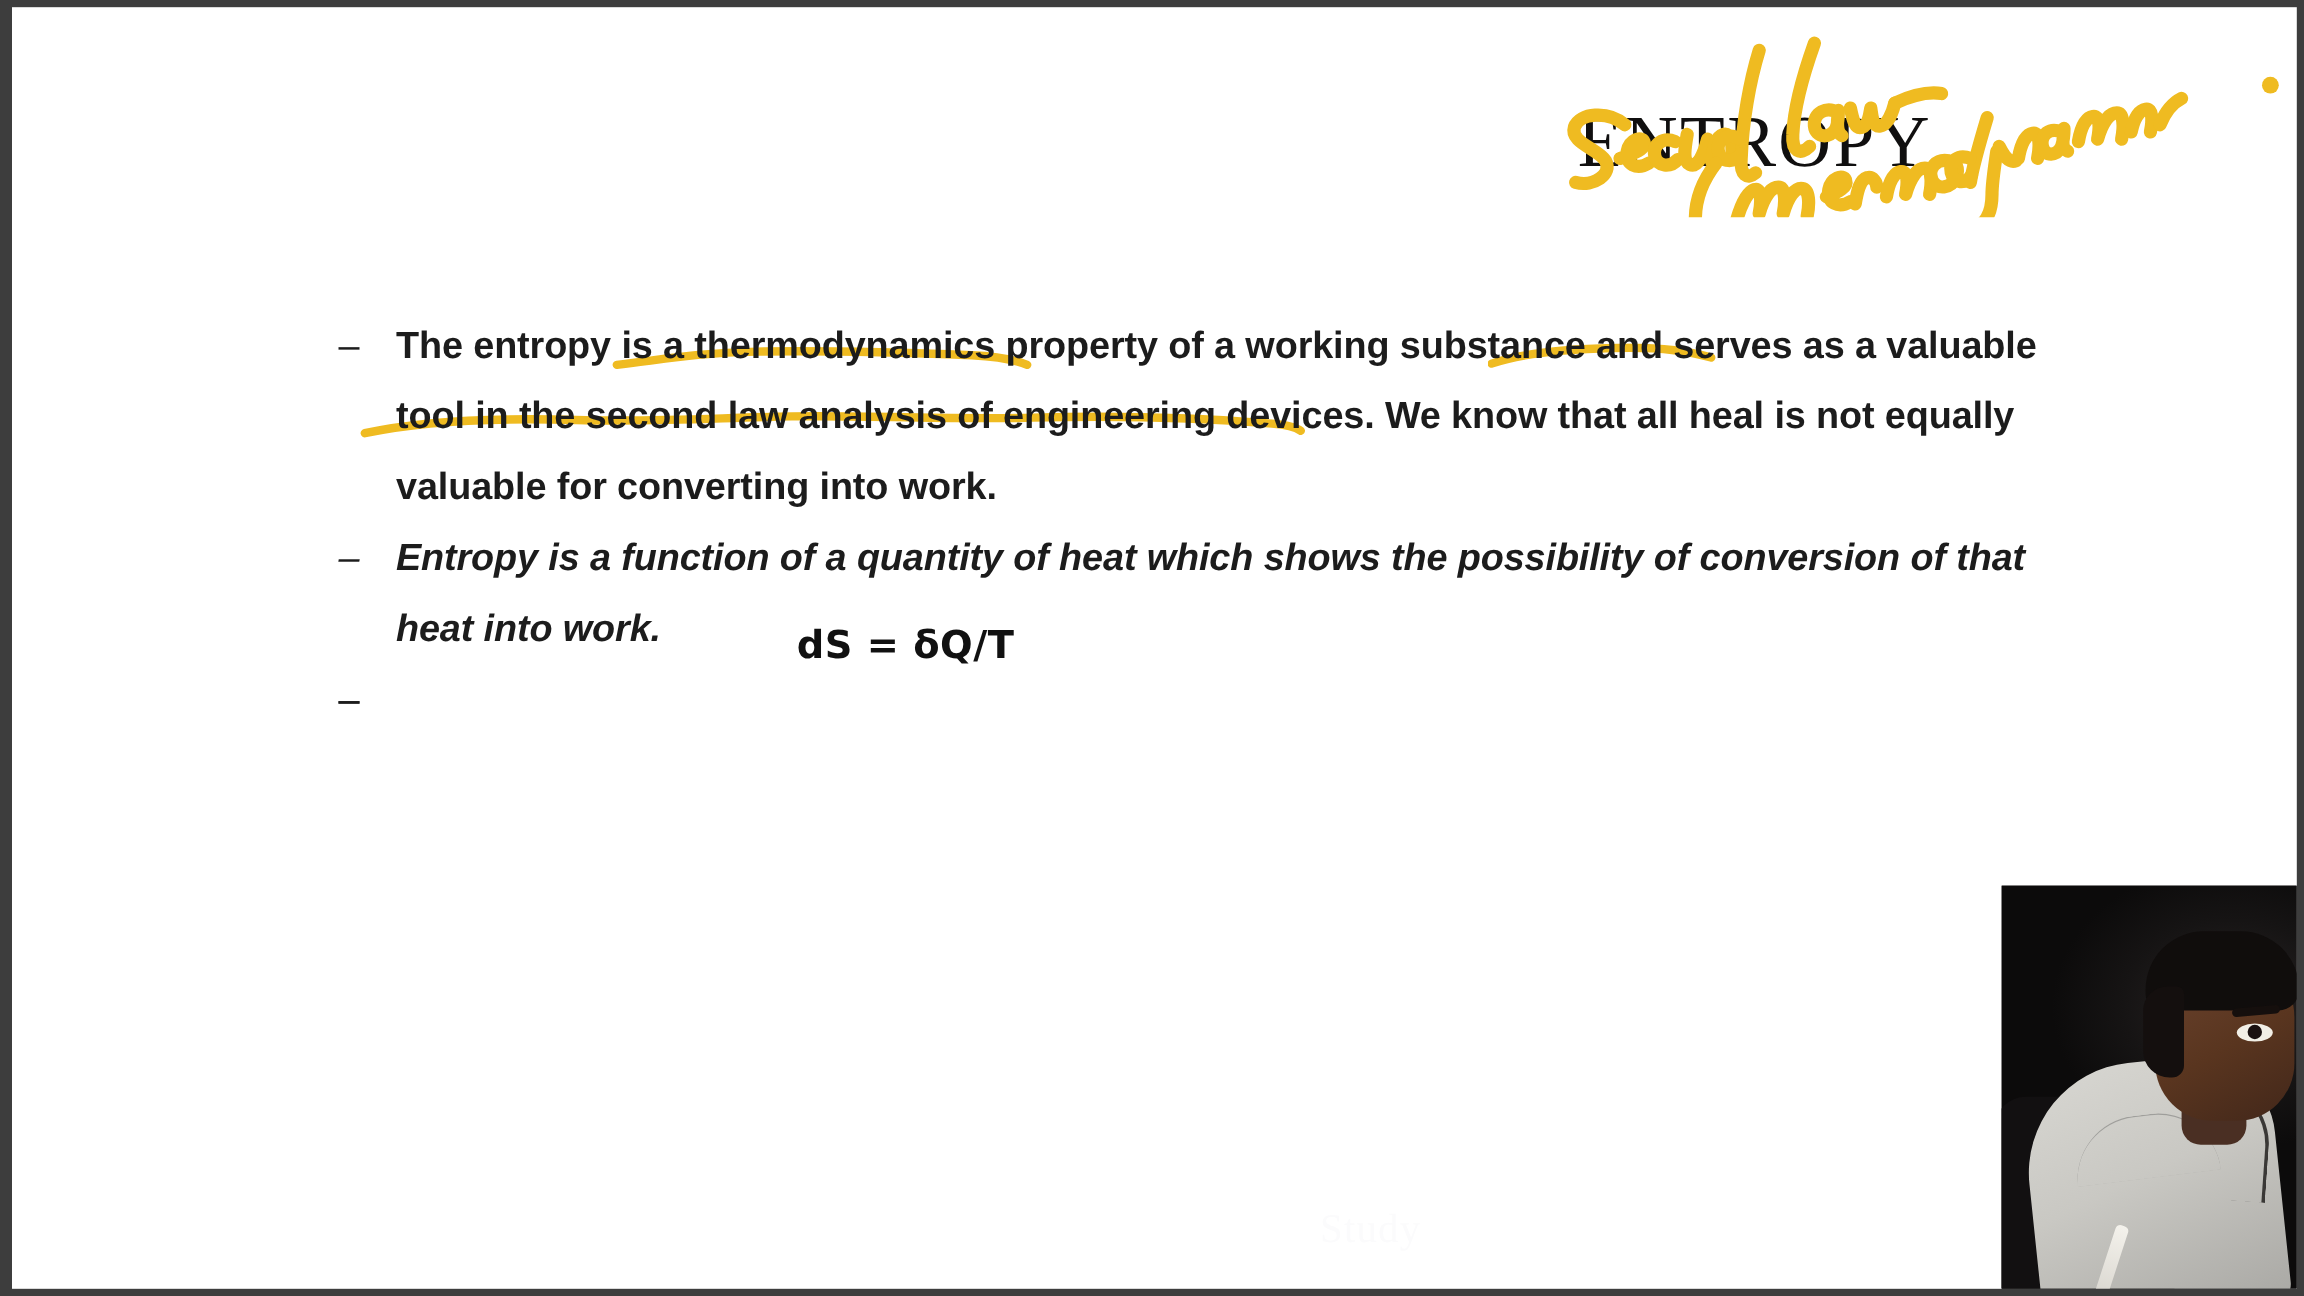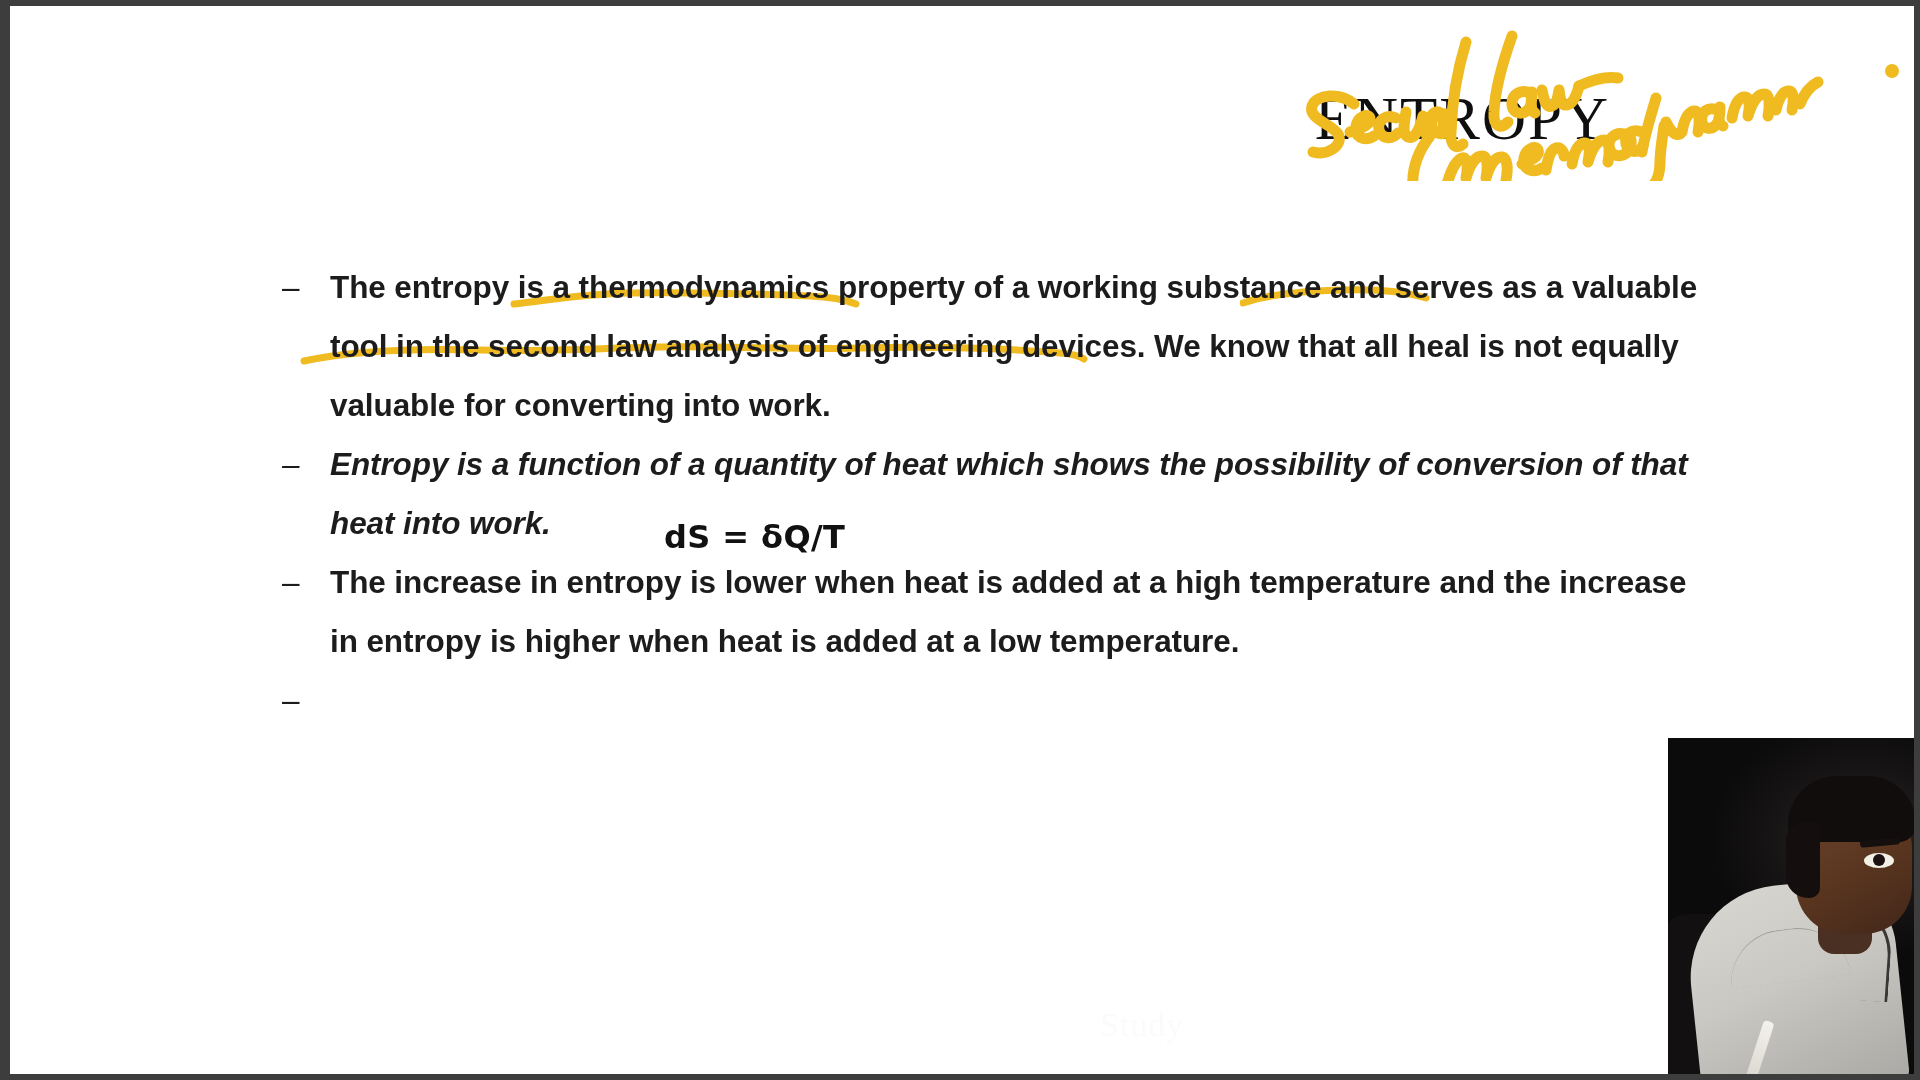--- a/index.html
+++ b/index.html
@@ -364,21 +364,20 @@
         <span class="bullet-text">The entropy is a thermodynamics property of a working substance and serves as a valuable tool in the second law analysis of engineering devices. We know that all heal is not equally valuable for converting into work.</span>
       </div>
 
       <div class="bullet italic">
         <span class="dash">–</span>
         <span class="bullet-text">Entropy is a function of a quantity of heat which shows the possibility of conversion of that heat into work.</span>
       </div>
 
       <div class="bullet">
         <span class="dash">–</span>
-        <span class="bullet-text"> The increase in entropy is lower when heat is added at a high temperature and the increase in entropy is higher when heat is added at a low temperature.</span>
       </div>
 
       <div class="bullet">
         <span class="dash">–</span>
       </div>
 
     </div>
 
     <div id="formula">dS = δQ/T</div>
 

